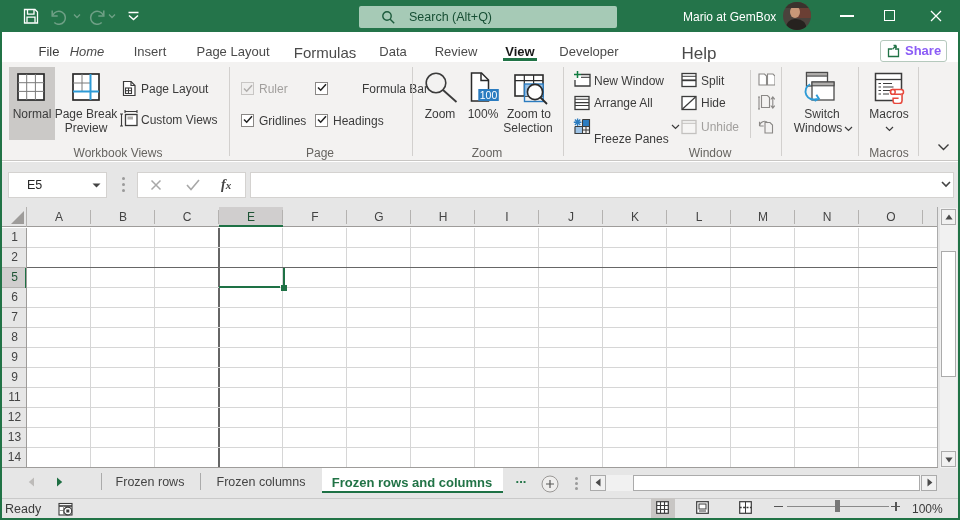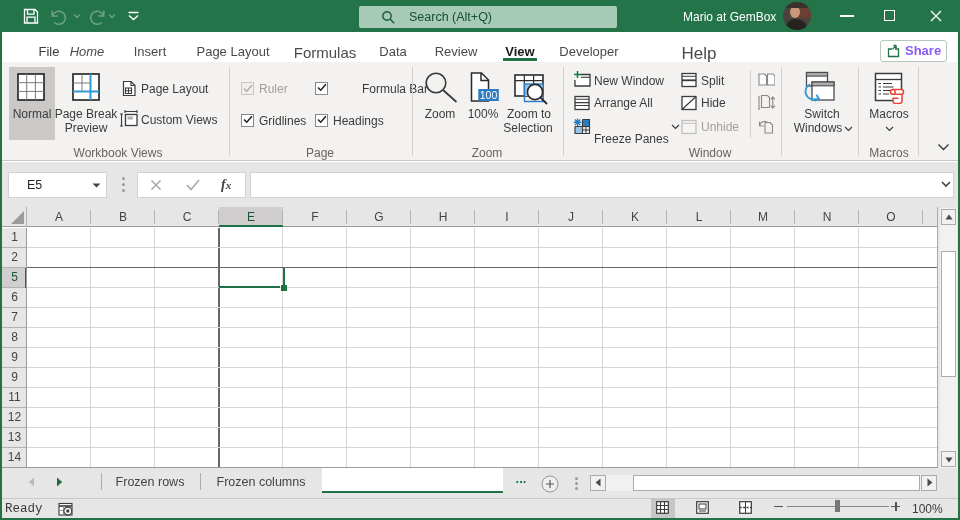--- a/index.html
+++ b/index.html
@@ -404,20 +404,21 @@
       <path d="M6 0.5 V9.5 L0.8 5 Z" fill="#BDBBB9"></path>
     </svg>
 <svg style="left:56px;top:477px;" width="7" height="10" viewBox="0 0 7 10">
       <path d="M1 0.5 V9.5 L6.2 5 Z" fill="#1E6E42"></path>
     </svg>
 <div class="abs" style="left:101px;top:473px;width:1px;height:17px;background:#ABABAB;"></div>
 <div class="t" style="left:150px;top:475px;font-size:12.5px;color:#444;transform:translateX(-50%);">Frozen rows</div>
 <div class="abs" style="left:200px;top:473px;width:1px;height:17px;background:#ABABAB;"></div>
 <div class="t" style="left:261px;top:475px;font-size:12.5px;color:#444;transform:translateX(-50%);">Frozen columns</div>
 <div class="abs" style="left:322px;top:468px;width:181px;height:24.8px;background:#fff;border-bottom:2.8px solid #1E7145;"></div>
+<div class="t" style="left:412px;top:475px;font-size:13px;color:#217346;font-weight:bold;transform:translateX(-50%);">Frozen rows and columns</div>
 <div class="t" style="left:521px;top:471px;font-size:13px;color:#217346;font-weight:bold;transform:translateX(-50%);">...</div>
 <svg style="left:541px;top:475px;" width="18" height="18" viewBox="0 0 18 18">
  <circle cx="9" cy="9" r="8" fill="#EFEEED" stroke="#9A9896" stroke-width="1"></circle>
  <path d="M9 5 v8 M5 9 h8" stroke="#595957" stroke-width="1.2"></path>
 </svg>
 <div class="abs" style="left:575px;top:477px;width:3px;height:3px;border-radius:50%;background:#9a9a9a;"></div>
 <div class="abs" style="left:575px;top:482px;width:3px;height:3px;border-radius:50%;background:#9a9a9a;"></div>
 <div class="abs" style="left:575px;top:487px;width:3px;height:3px;border-radius:50%;background:#9a9a9a;"></div>
 
 <div class="abs" style="left:590px;top:474.5px;width:347px;height:16px;background:#F1F1F1;"></div>
@@ -425,21 +426,21 @@
 <svg style="left:595px;top:478px;" width="6" height="9" viewBox="0 0 6 9">
       <path d="M5.5 0.6 V8.4 L0.6 4.5 Z" fill="#4a4a4a"></path>
     </svg>
 <div class="abs" style="left:633px;top:474.5px;width:287px;height:16px;background:#fff;border:1px solid #ABABAB;"></div>
 <div class="abs" style="left:921px;top:474.5px;width:16px;height:16px;background:#F1F1F1;border:1px solid #ABABAB;"></div>
 <svg style="left:927px;top:478px;" width="6" height="9" viewBox="0 0 6 9">
       <path d="M0.5 0.6 V8.4 L5.4 4.5 Z" fill="#4a4a4a"></path>
     </svg>
 
 <div class="abs" style="left:0;top:497.5px;width:960px;height:20px;background:#E6E6E6;border-top:1px solid #C9C9C9;"></div>
-<div class="t" style="left:5px;top:502px;font-size:12.5px;color:#3b3b3b;font-family:Liberation Mono, monospace;">Ready</div>
+<div class="t" style="left:5px;top:502px;font-size:12.5px;color:#3b3b3b;">Ready</div>
 <svg style="left:58px;top:501.5px;" width="16" height="15" viewBox="0 0 16 15">
  <rect x="1" y="1.5" width="13" height="11.5" fill="#fff" stroke="#3b3b3b" stroke-width="1.1"></rect>
  <path d="M1 4 h13" stroke="#3b3b3b" stroke-width="1.6"></path>
  <path d="M5.5 4 v9 M1 8.5 h4.5" stroke="#8a8886" stroke-width="0.9"></path>
  <circle cx="9.8" cy="9" r="3.9" fill="#fff" stroke="#3b3b3b" stroke-width="1.1"></circle>
  <rect x="8.3" y="7.5" width="3" height="3" fill="#3b3b3b"></rect>
 </svg>
 <div class="abs" style="left:651px;top:497.5px;width:24px;height:20px;background:#C8C6C4;"></div>
 <svg style="left:656px;top:501px;" width="13" height="13" viewBox="0 0 13 13">
  <rect x="0.7" y="0.7" width="11.6" height="11.6" fill="#fff" stroke="#3b3b3b" stroke-width="1.2"></rect>

